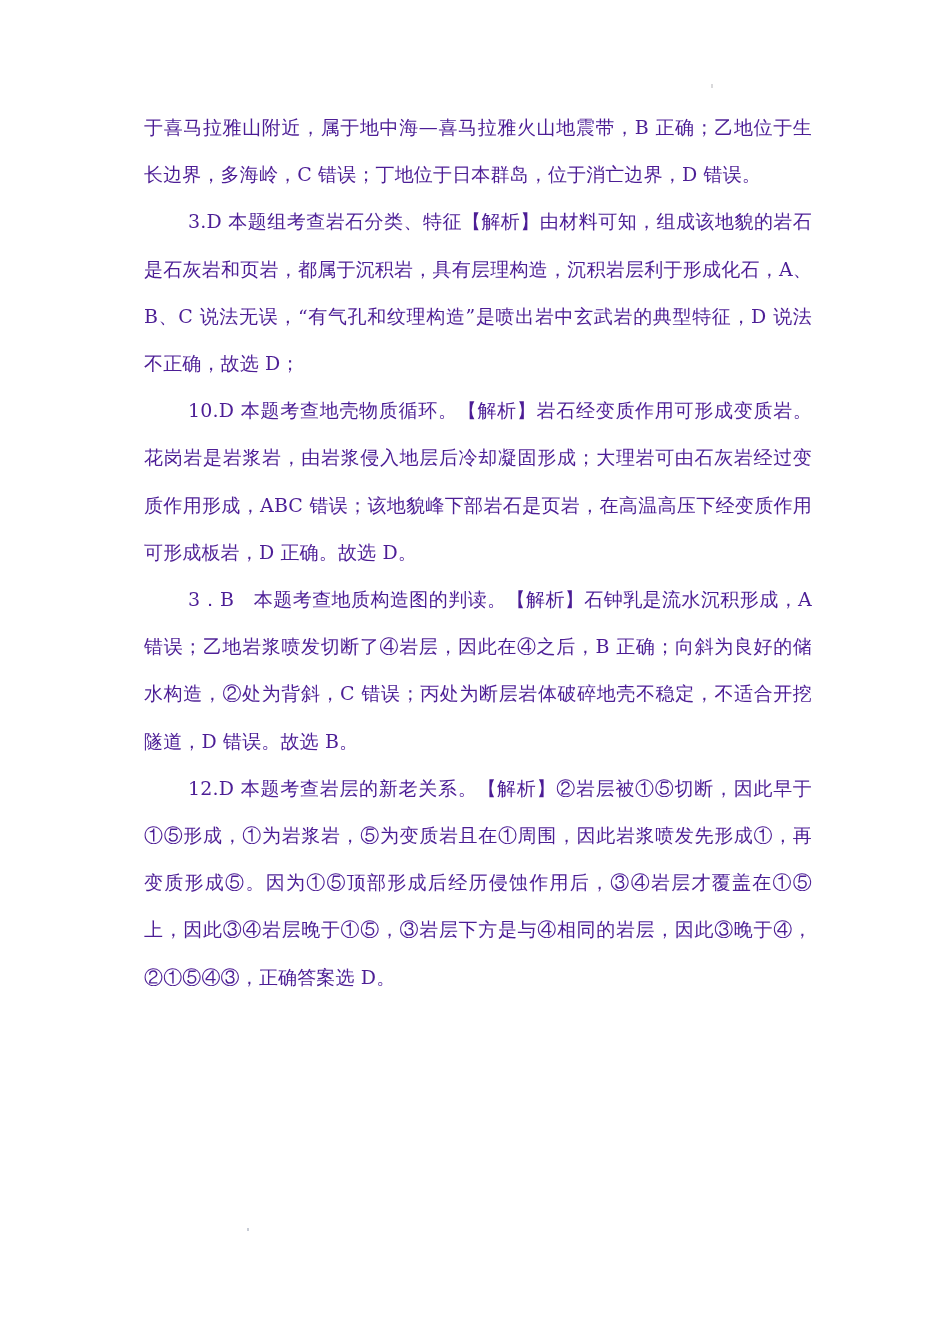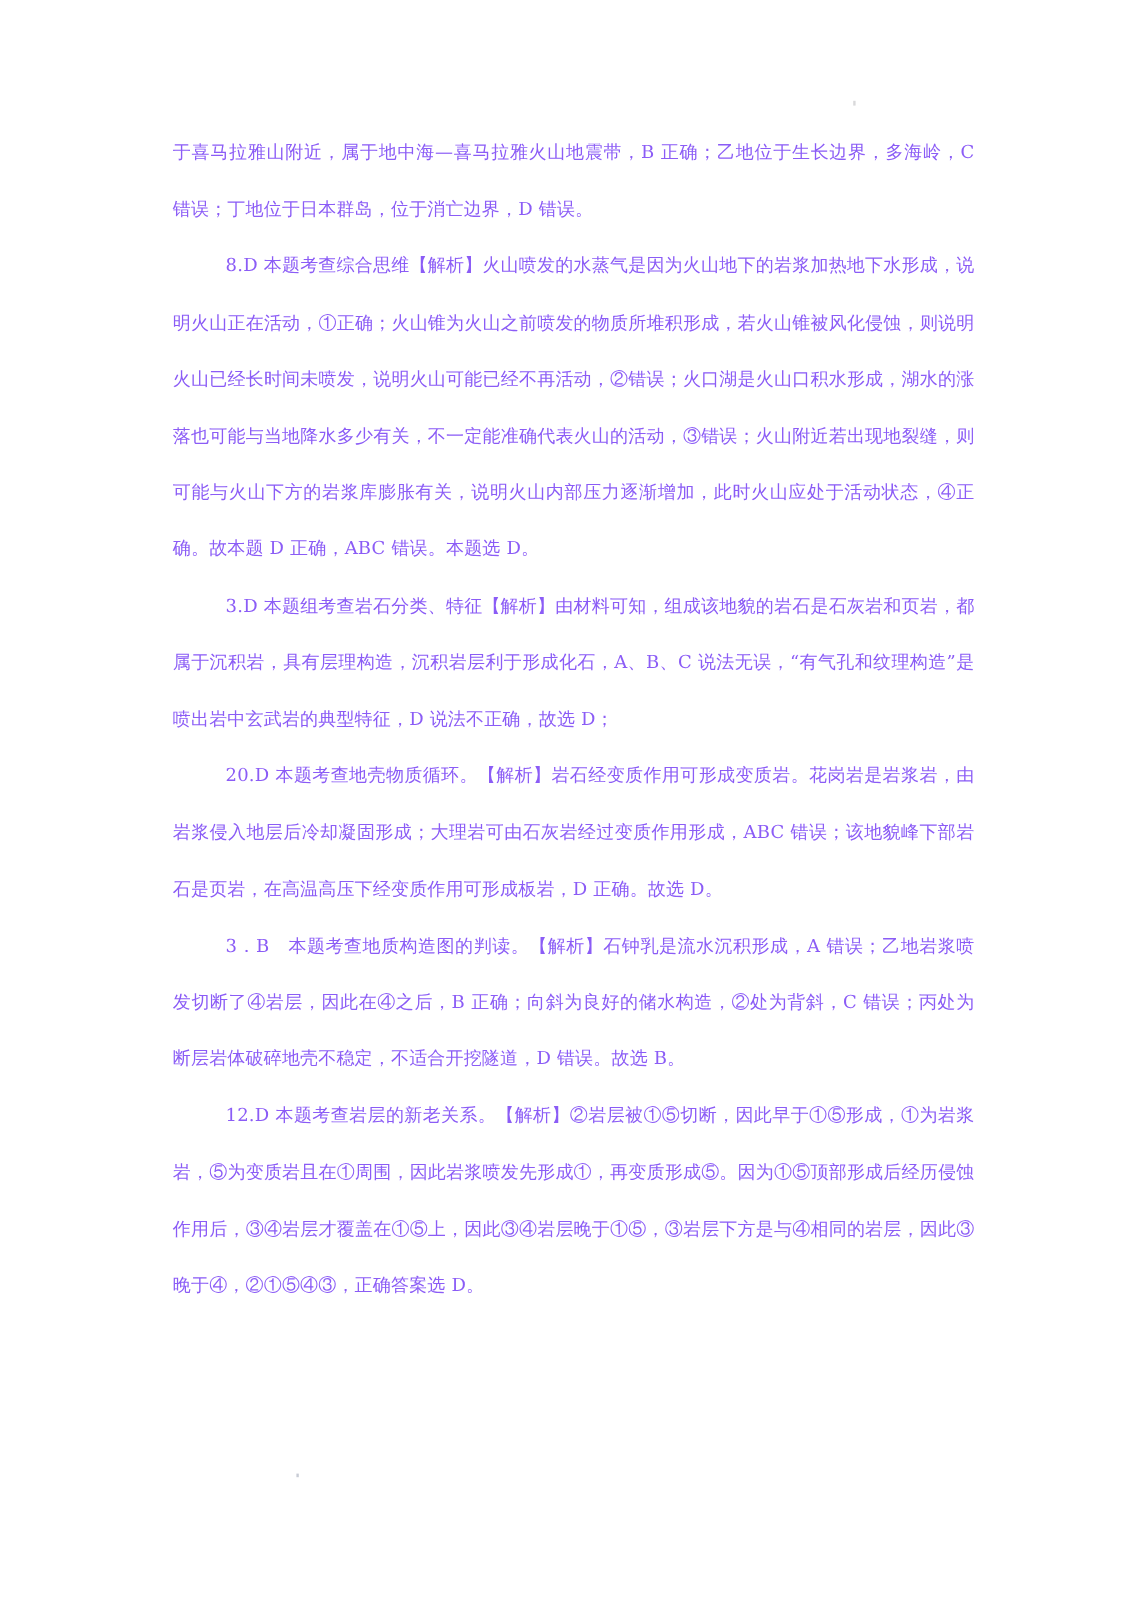--- a/index.html
+++ b/index.html
@@ -19,23 +19,23 @@
   }
   .text-column {
     position: absolute;
     left: 144px;
     top: 104px;
     width: 668px;
   }
   p.para {
     margin: 0;
     padding: 0;
-    font-size: 15px;
+    font-size: 19px;
     line-height: 47.2px;
-    color: #8b5cf6;
+    color: #4c1d95;
     text-align: justify;
     text-justify: inter-ideograph;
     letter-spacing: 0.15px;
     font-family: "DejaVu Serif", "Liberation Serif", serif;
   }
   p.para.cont {
     text-indent: 0;
   }
   p.para.indent {
     text-indent: 44px;
@@ -53,25 +53,24 @@
 <body>
 
 <div class="page">
 
   <span class="speck s1"></span>
   <span class="speck s2"></span>
 
   <div class="text-column">
     <p class="para cont">于喜马拉雅山附近，属于地中海—喜马拉雅火山地震带，B 正确；乙地位于生长边界，多海岭，C 错误；丁地位于日本群岛，位于消亡边界，D 错误。</p>
 
-    <p class="para indent">8.D 本题考查综合思维【解析】火山喷发的水蒸气是因为火山地下的岩浆加热地下水形成，说明火山正在活动，①正确；火山锥为火山之前喷发的物质所堆积形成，若火山锥被风化侵蚀，则说明火山已经长时间未喷发，说明火山可能已经不再活动，②错误；火口湖是火山口积水形成，湖水的涨落也可能与当地降水多少有关，不一定能准确代表火山的活动，③错误；火山附近若出现地裂缝，则可能与火山下方的岩浆库膨胀有关，说明火山内部压力逐渐增加，此时火山应处于活动状态，④正确。故本题 D 正确，ABC 错误。本题选 D。</p>
 
     <p class="para indent">3.D 本题组考查岩石分类、特征【解析】由材料可知，组成该地貌的岩石是石灰岩和页岩，都属于沉积岩，具有层理构造，沉积岩层利于形成化石，A、B、C 说法无误，“有气孔和纹理构造”是喷出岩中玄武岩的典型特征，D 说法不正确，故选 D；</p>
 
-    <p class="para indent">20.D 本题考查地壳物质循环。【解析】岩石经变质作用可形成变质岩。花岗岩是岩浆岩，由岩浆侵入地层后冷却凝固形成；大理岩可由石灰岩经过变质作用形成，ABC 错误；该地貌峰下部岩石是页岩，在高温高压下经变质作用可形成板岩，D 正确。故选 D。</p>
+    <p class="para indent">10.D 本题考查地壳物质循环。【解析】岩石经变质作用可形成变质岩。花岗岩是岩浆岩，由岩浆侵入地层后冷却凝固形成；大理岩可由石灰岩经过变质作用形成，ABC 错误；该地貌峰下部岩石是页岩，在高温高压下经变质作用可形成板岩，D 正确。故选 D。</p>
 
     <p class="para indent">3．B　本题考查地质构造图的判读。【解析】石钟乳是流水沉积形成，A 错误；乙地岩浆喷发切断了④岩层，因此在④之后，B 正确；向斜为良好的储水构造，②处为背斜，C 错误；丙处为断层岩体破碎地壳不稳定，不适合开挖隧道，D 错误。故选 B。</p>
 
     <p class="para indent">12.D 本题考查岩层的新老关系。【解析】②岩层被①⑤切断，因此早于①⑤形成，①为岩浆岩，⑤为变质岩且在①周围，因此岩浆喷发先形成①，再变质形成⑤。因为①⑤顶部形成后经历侵蚀作用后，③④岩层才覆盖在①⑤上，因此③④岩层晚于①⑤，③岩层下方是与④相同的岩层，因此③晚于④，②①⑤④③，正确答案选 D。</p>
 
   </div>
 
 </div>
 
 </body></html>

